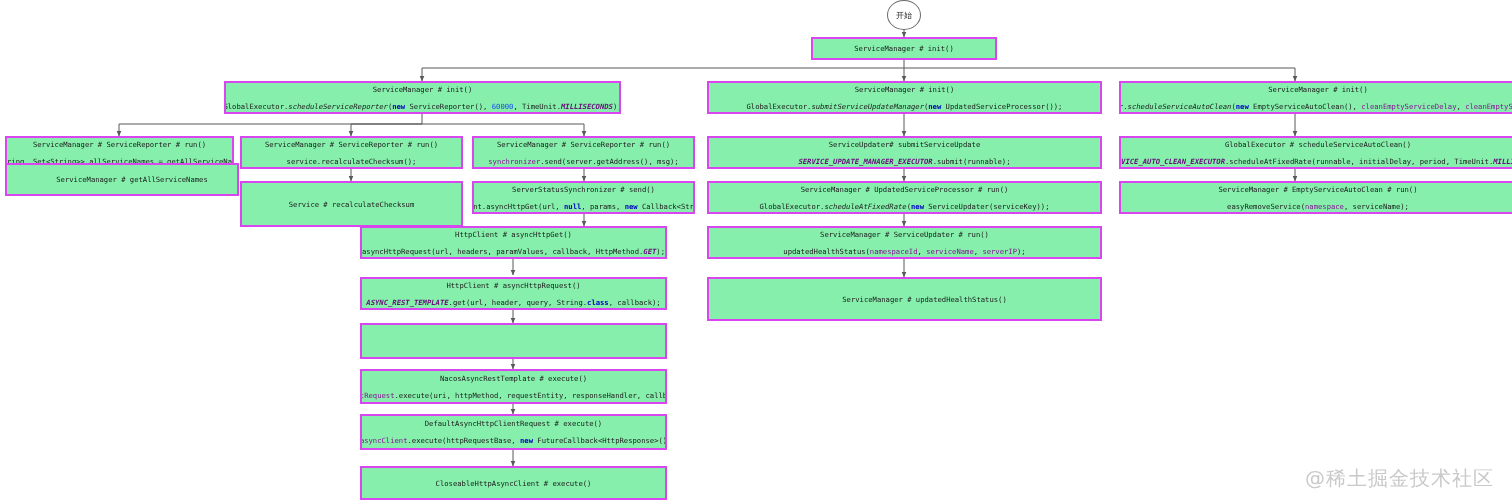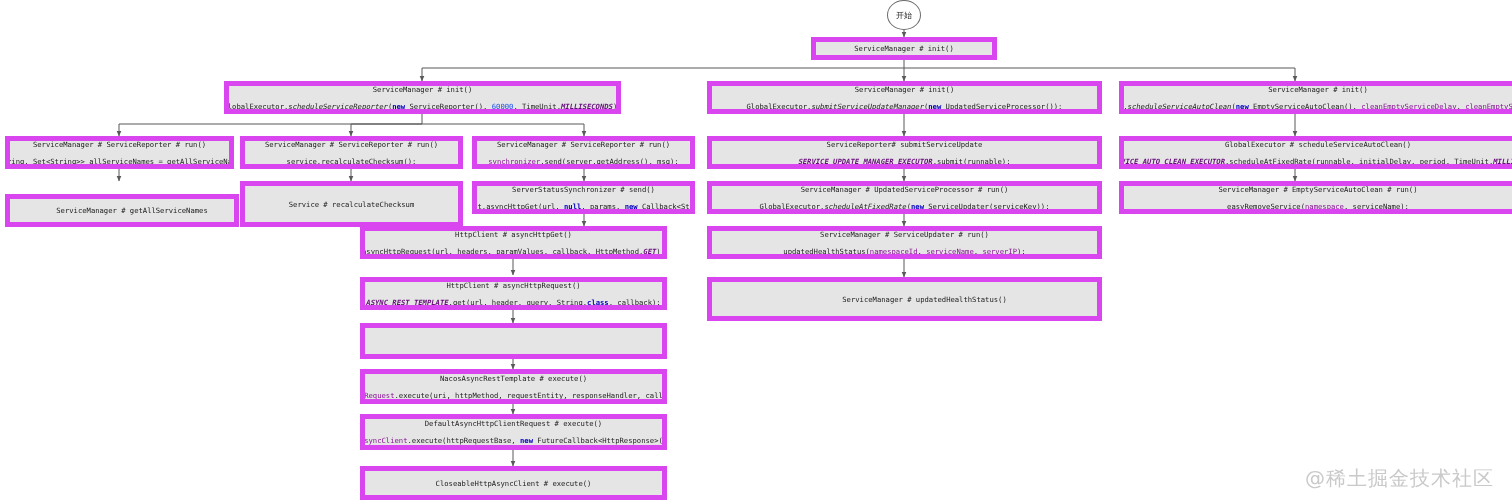--- a/index.html
+++ b/index.html
@@ -23,22 +23,22 @@
   svg.edges {
     position: absolute;
     left: 0; top: 0;
     width: 1512px;
     height: 500px;
     pointer-events: none;
   }
   .node {
     position: absolute;
     box-sizing: border-box;
-    border: 5px solid #d946ef;
-    background: #e5e5e5;
+    border: 2px solid #d946ef;
+    background: #86efac;
     display: flex;
     flex-direction: column;
     align-items: center;
     justify-content: center;
     text-align: center;
     padding: 3px 4px;
     overflow: hidden;
   }
   .node .title {
     font-size: 7.2px;
@@ -163,30 +163,30 @@
     <div class="title">ServiceManager # ServiceReporter # run()</div>
     <div class="code">service.recalculateChecksum();</div>
   </div>
 
   <div class="node" style="left:472px; top:136px; width:223px; height:33px;">
     <div class="title">ServiceManager # ServiceReporter # run()</div>
     <div class="code"><span class="fld">synchronizer</span>.send(server.getAddress(), msg);</div>
   </div>
 
   <div class="node" style="left:707px; top:136px; width:395px; height:33px;">
-    <div class="title">ServiceReporter# submitServiceUpdate</div>
+    <div class="title">ServiceUpdater# submitServiceUpdate</div>
     <div class="code"><span class="cst">SERVICE_UPDATE_MANAGER_EXECUTOR</span>.submit(runnable);</div>
   </div>
 
   <div class="node" style="left:1119px; top:136px; width:398px; height:33px;">
     <div class="title">GlobalExecutor # scheduleServiceAutoClean()</div>
     <div class="code"><span class="cst">EMPTY_SERVICE_AUTO_CLEAN_EXECUTOR</span>.scheduleAtFixedRate(runnable, initialDelay, period, TimeUnit.<span class="cst">MILLISECONDS</span>);</div>
   </div>
 
-  <div class="node single" style="left:5px; top:194px; width:234px; height:33px;padding-left:24px;">
+  <div class="node single" style="left:5px; top:163px; width:234px; height:33px;padding-left:24px;">
     <div class="title">ServiceManager # getAllServiceNames</div>
 
   </div>
 
   <div class="node single" style="left:240px; top:181px; width:223px; height:46px;">
     <div class="title">Service # recalculateChecksum</div>
 
   </div>
 
   <div class="node" style="left:472px; top:181px; width:223px; height:33px;">

